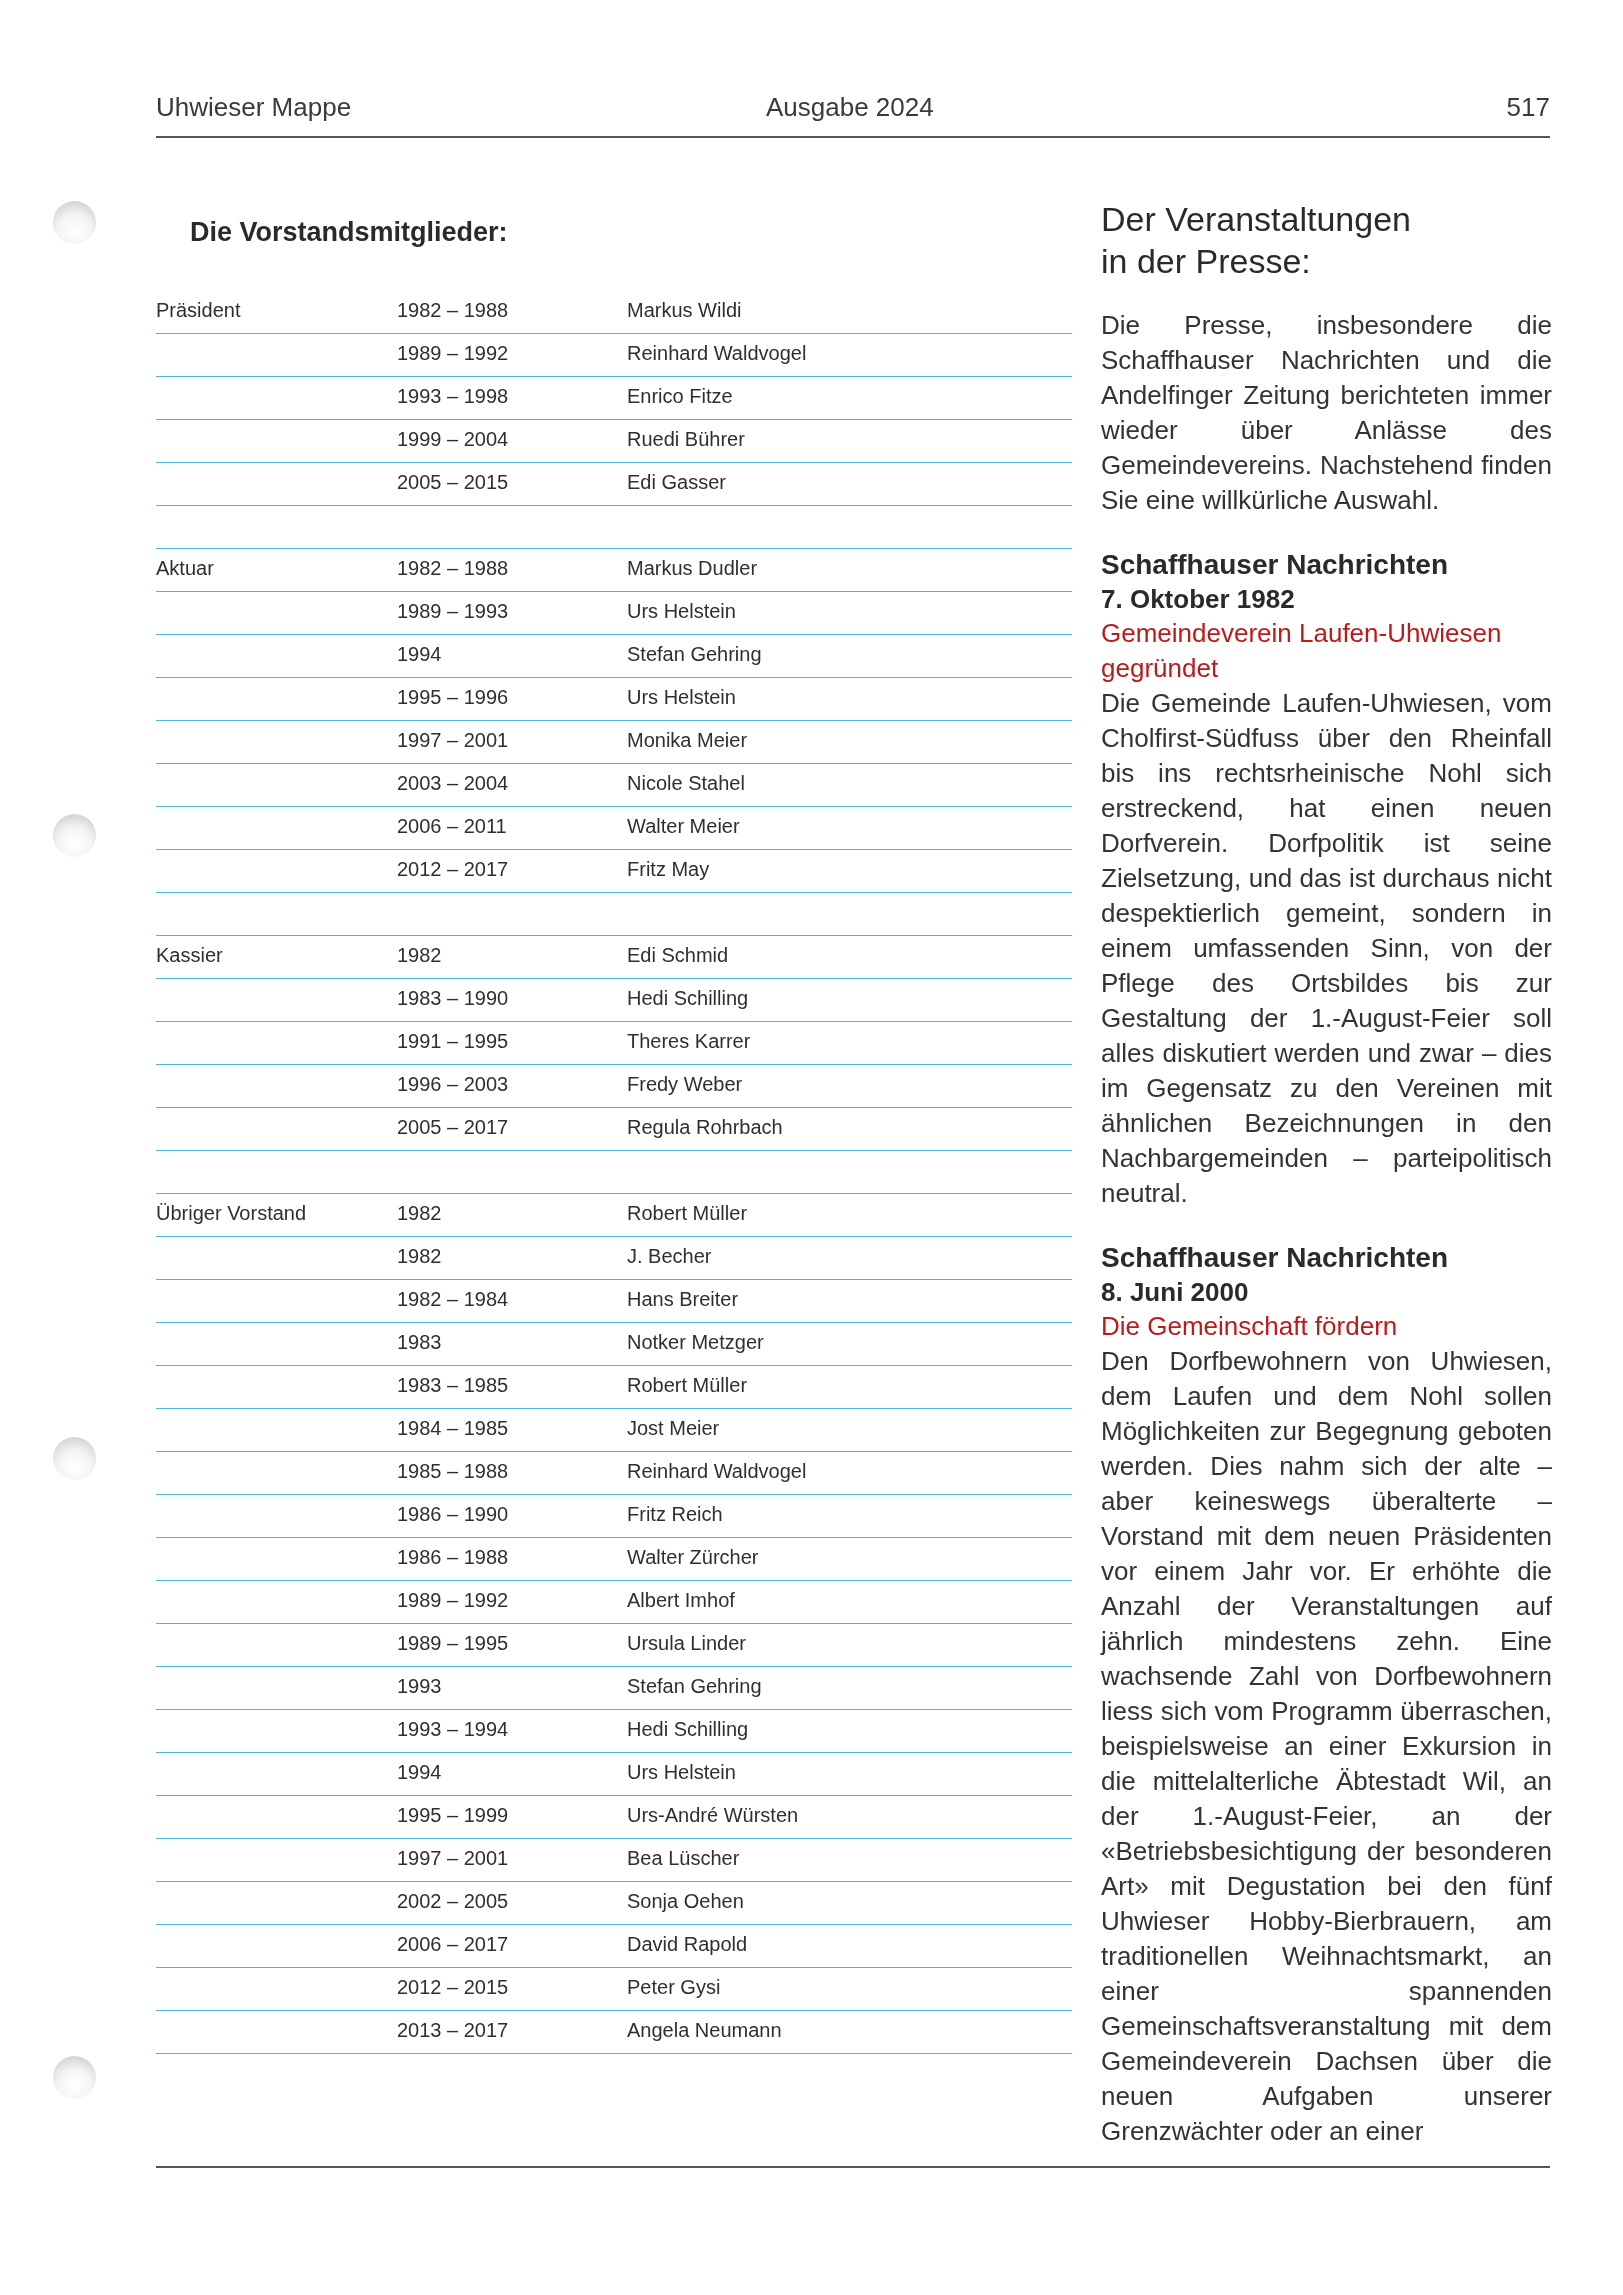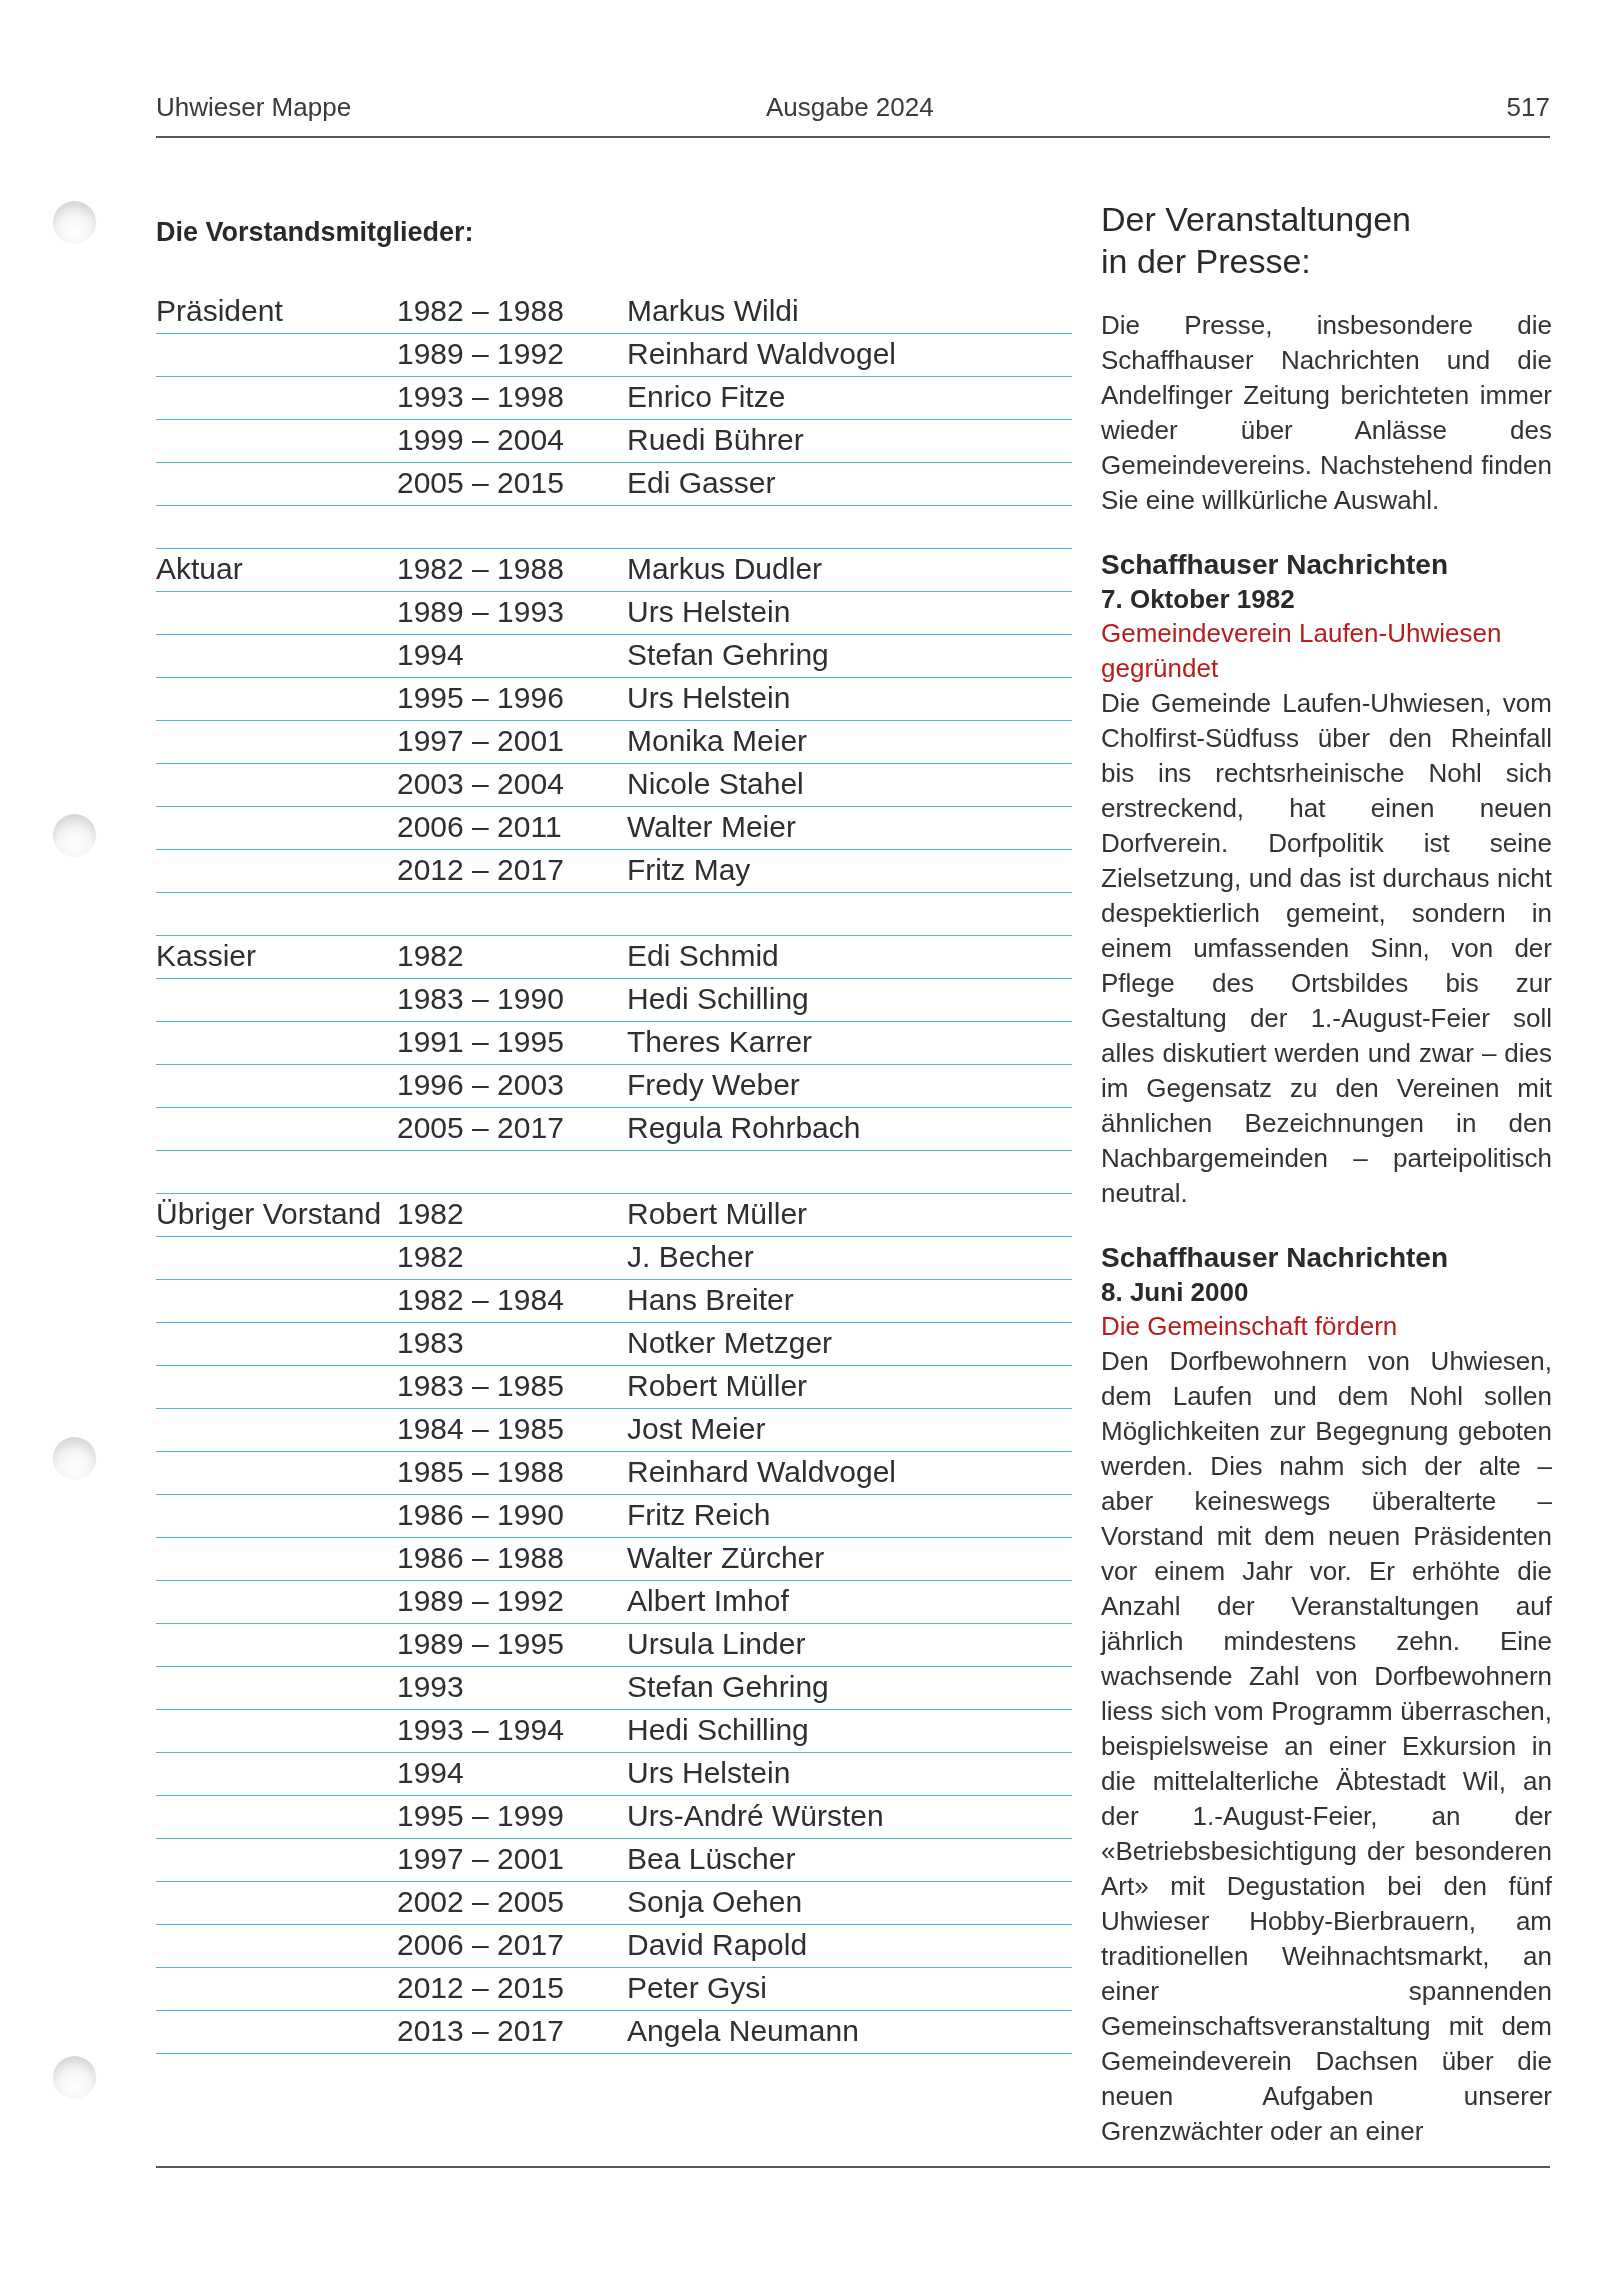--- a/index.html
+++ b/index.html
@@ -10,22 +10,22 @@
   .page-header .center { position: absolute; left: 610px; top: 0; }
   .page-header .right { position: absolute; right: 0; top: 0; }
   .header-rule { position: absolute; left: 156px; top: 136px; width: 1394px; height: 2px; background: #555; }
   .footer-rule { position: absolute; left: 156px; top: 2166px; width: 1394px; height: 2px; background: #555; }
 
   .punch-hole { position: absolute; left: 53px; width: 43px; height: 43px; border-radius: 50%;
                 background: radial-gradient(circle at 50% 70%, #ffffff 0%, #f2f2f2 45%, #b8b8b8 100%); opacity: .85; }
 
   .board { position: absolute; left: 156px; top: 212px; width: 916px; }
   .board-title { font-family: "Liberation Sans", sans-serif; font-weight: bold; font-size: 27px; color: #2a2a2a;
-                 height: 79px; line-height: 40px; }
-  .table-row { position: relative; height: 43px; border-bottom: 1.6px solid #4fb6de; box-sizing: border-box; font-size: 30px; }
+                 height: 79px; line-height: 40px; margin-left: 34px; }
+  .table-row { position: relative; height: 43px; border-bottom: 1.6px solid #4fb6de; box-sizing: border-box; font-size: 20px; }
   .table-row span { position: absolute; bottom: 8px; line-height: 29px; color: #2f2f2f; }
   .cell-role { left: 0; }
   .cell-years { left: 241px; }
   .cell-name { left: 471px; }
   .spacer-row { height: 43px; border-bottom: 1.6px solid #4fb6de; box-sizing: border-box; }
 
   .press { position: absolute; left: 1101px; top: 198px; width: 451px; }
   .press-title { font-size: 34px; line-height: 42px; color: #2a2a2a; margin: 0 0 26px 0; font-weight: normal; }
   .press-text { font-size: 26px; line-height: 35px; text-align: justify; color: #333; margin: 0; }
   .press-article { margin-top: 30px; }

